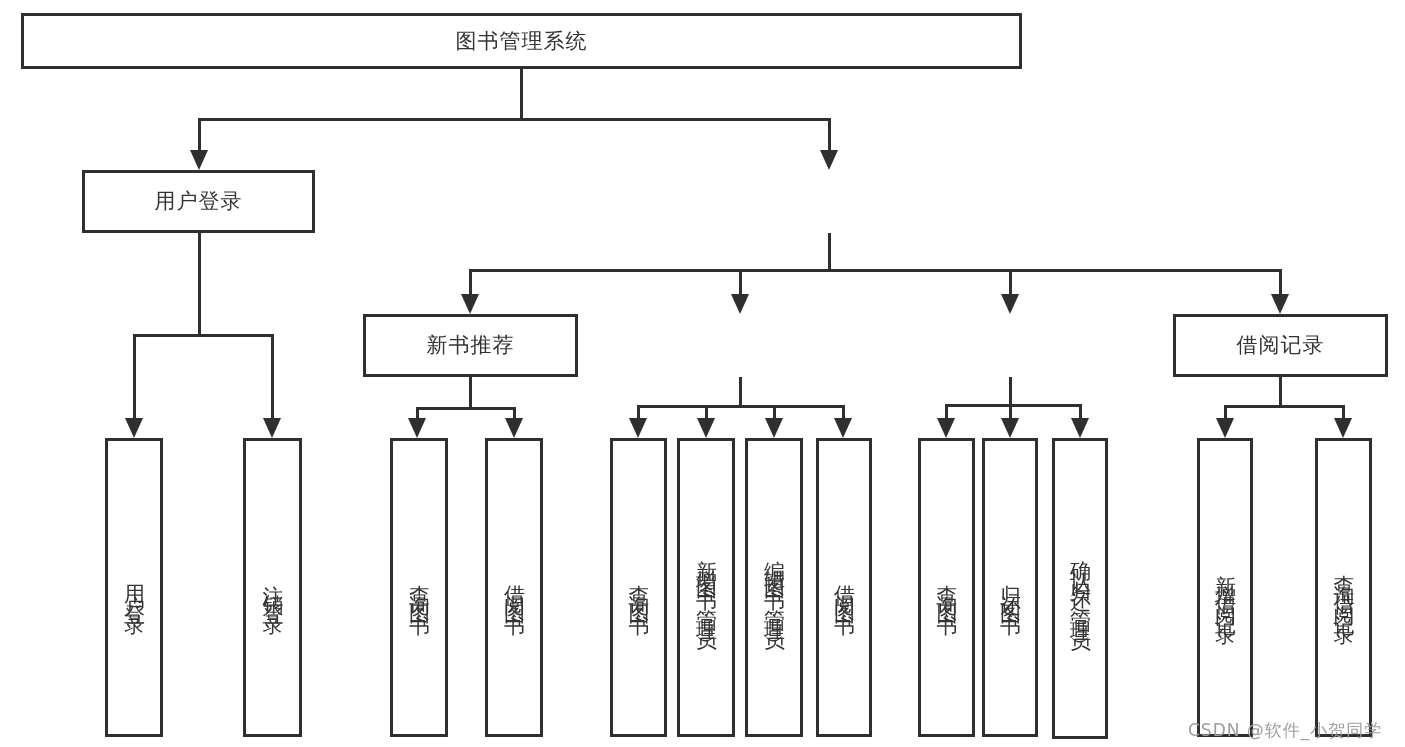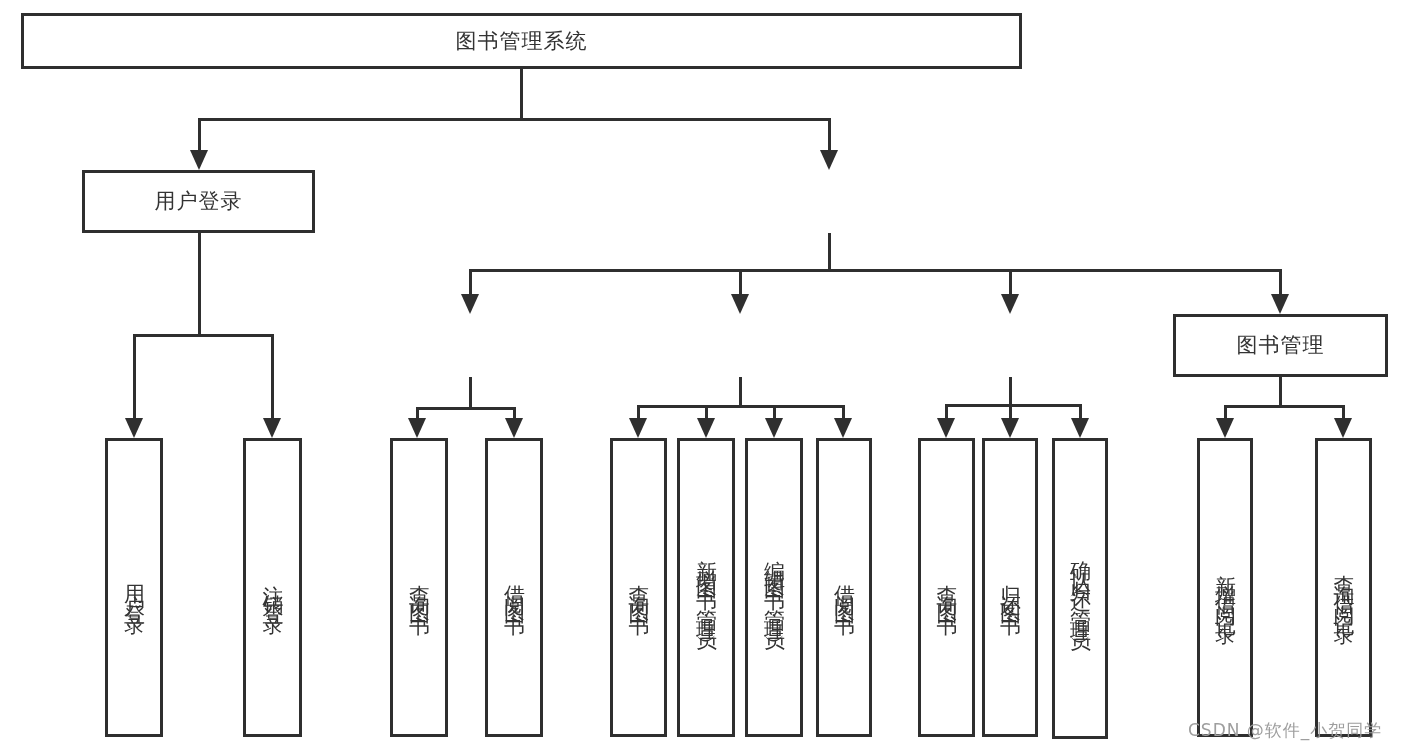--- a/index.html
+++ b/index.html
@@ -76,22 +76,25 @@
     <div class="vl" style="left:469px;top:269px;height:27px;"></div>
     <div class="arrow" style="left:461px;top:294px;"></div>
     <div class="vl" style="left:739px;top:269px;height:27px;"></div>
     <div class="arrow" style="left:731px;top:294px;"></div>
     <div class="vl" style="left:1009px;top:269px;height:27px;"></div>
     <div class="arrow" style="left:1001px;top:294px;"></div>
     <div class="vl" style="left:1279px;top:269px;height:27px;"></div>
     <div class="arrow" style="left:1271px;top:294px;"></div>
   </div>
 
+  <div class="box" style="left:363px;top:314px;width:215px;height:63px;">
+    <span>新书推荐</span>
+  </div>
   <div class="box" style="left:1173px;top:314px;width:215px;height:63px;">
-    <span>图书管理</span>
+    <span>借阅记录</span>
   </div>
 
   <div>
     <div class="vl" style="left:469px;top:377px;height:33px;"></div>
     <div class="hl" style="left:416px;top:407px;width:100px;"></div>
     <div class="vl" style="left:416px;top:407px;height:13px;"></div>
     <div class="arrow" style="left:408px;top:418px;"></div>
     <div class="vl" style="left:513px;top:407px;height:13px;"></div>
     <div class="arrow" style="left:505px;top:418px;"></div>
   </div>

